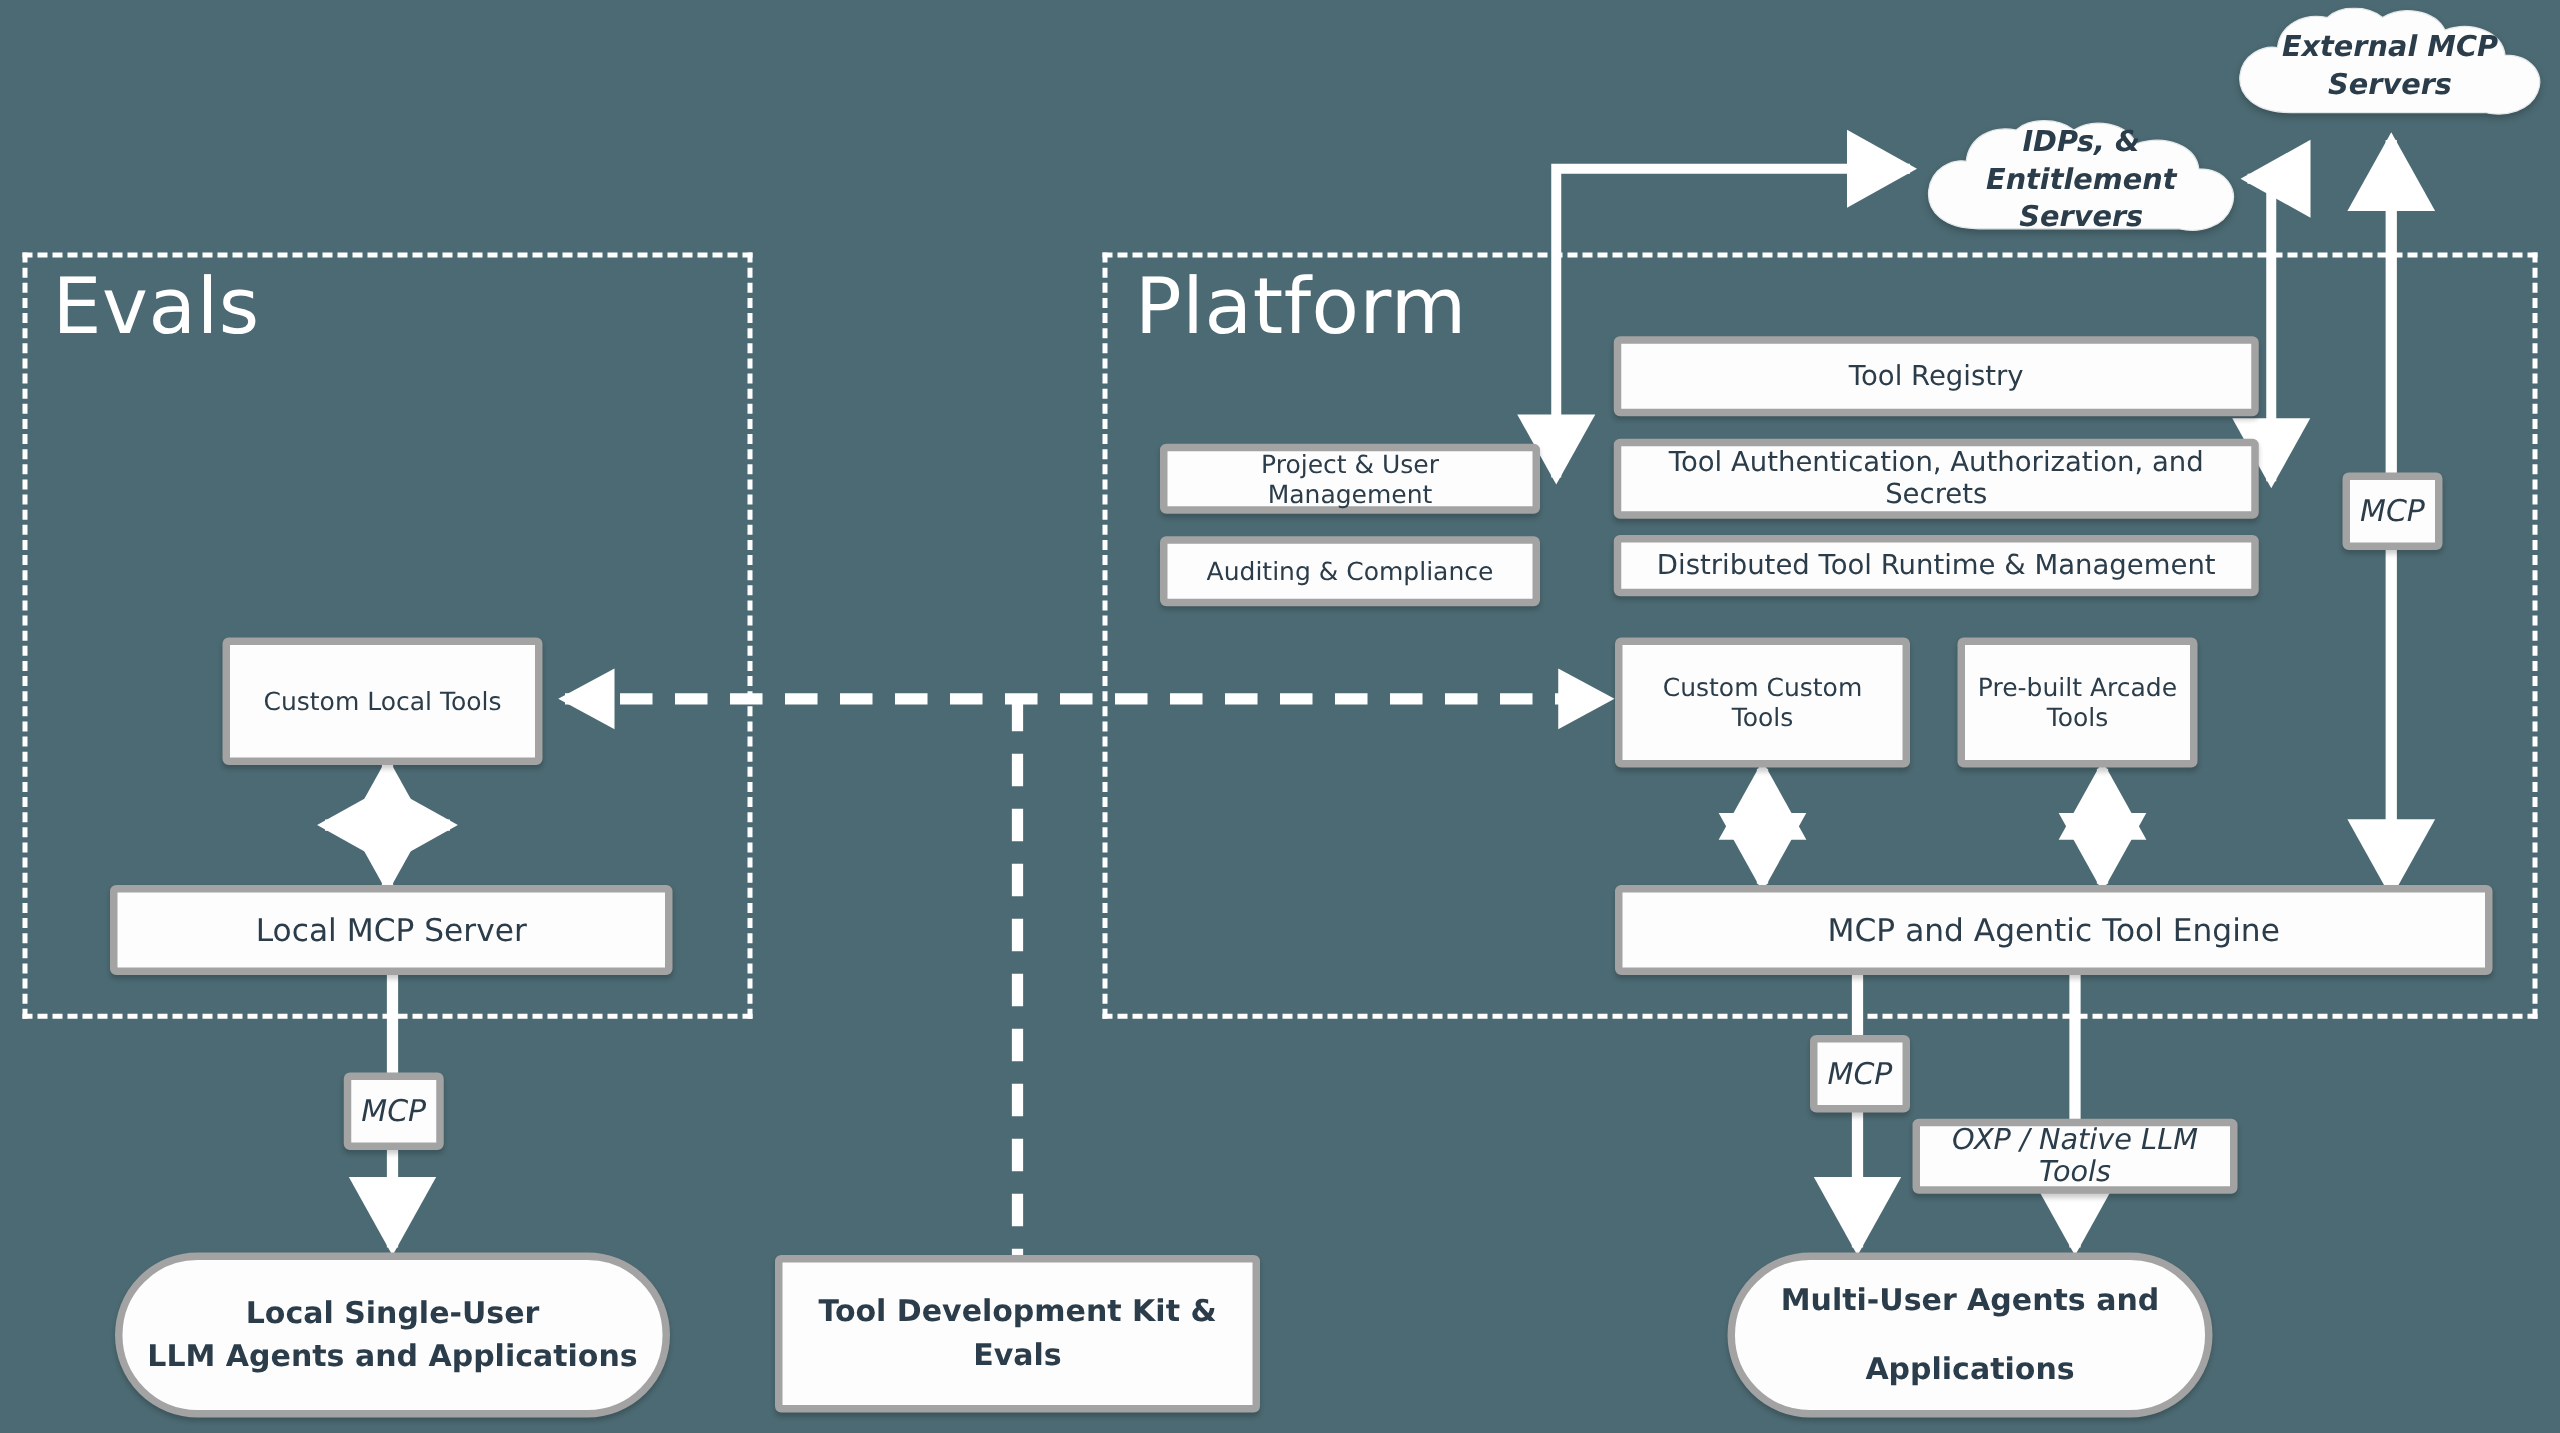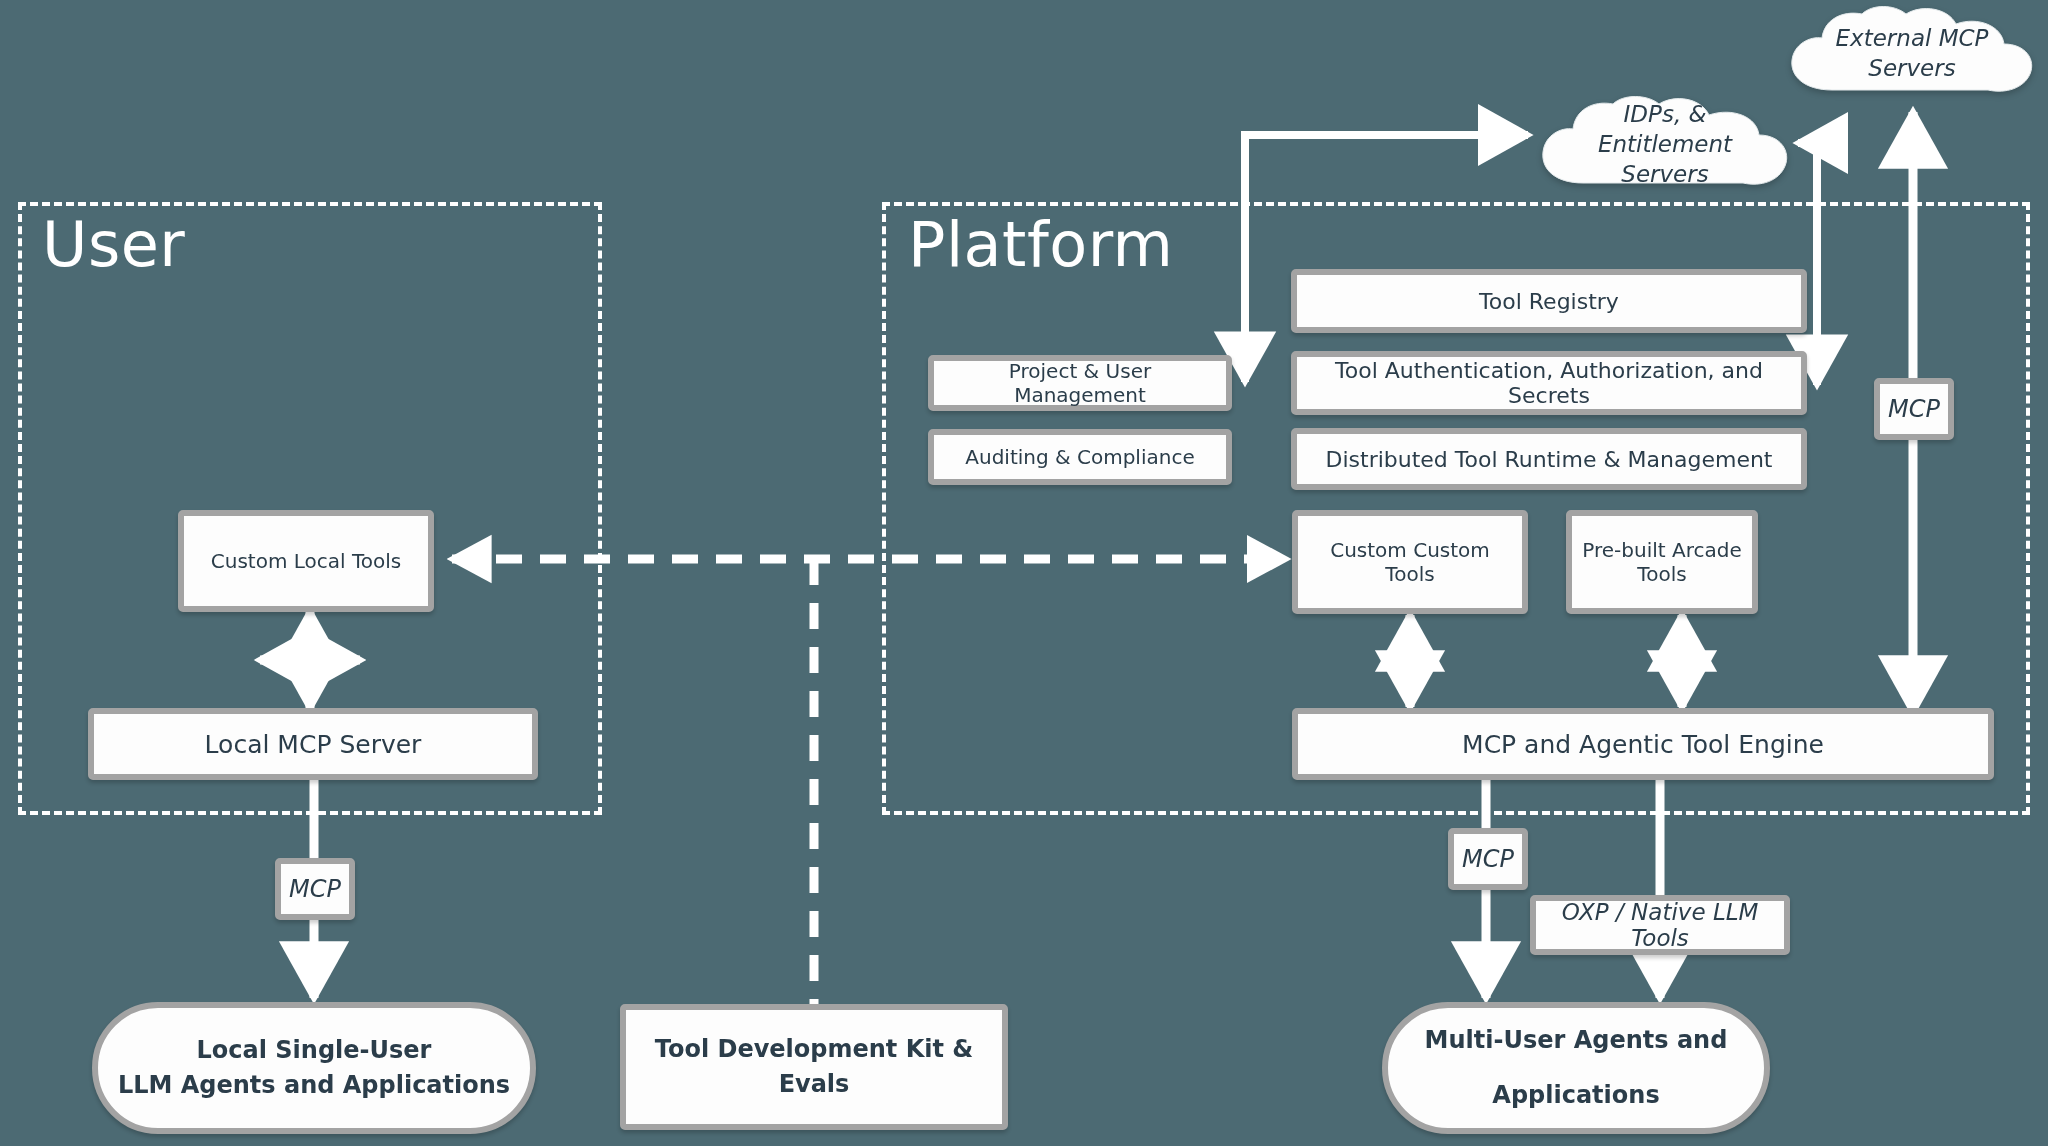--- a/index.html
+++ b/index.html
@@ -23,21 +23,21 @@
   .n-bold{font-size:24px;font-weight:700;line-height:1.45;}
   .n-italic{font-size:24px;font-style:italic;font-weight:400;}
   .n-italic-sm{font-size:23px;font-style:italic;font-weight:400;}
   .pill{border-radius:80px;}
 
   .cloudwrap{position:absolute;}
   .cloudwrap svg{position:absolute;left:0;top:0;
                  filter:drop-shadow(0 3px 3px rgba(0,0,0,.22));}
   .cloudtext{position:absolute;inset:0;display:flex;align-items:center;
              justify-content:center;text-align:center;color:#2b3d4a;
-             font-size:23px;font-style:italic;line-height:1.3;}
+             font-size:23px;font-style:italic;line-height:1.3;font-weight:bold;}
 </style>
 </head>
 <body>
 
 <div id="stage">
 
   <svg id="wires" viewBox="0 0 2048 1146">
     <defs>
       <marker id="ah" markerWidth="9" markerHeight="9" refX="6.3" refY="4.5" orient="auto" markerUnits="strokeWidth">
         <path d="M0,0.6 L7,4.5 L0,8.4 Z" fill="#ffffff"></path>
@@ -73,21 +73,21 @@
     <line x1="1410" y1="615" x2="1410" y2="707" stroke="#ffffff" stroke-width="9" marker-start="url(#ah-start)" marker-end="url(#ah)"></line>
 
     <line x1="1682" y1="615" x2="1682" y2="707" stroke="#ffffff" stroke-width="9" marker-start="url(#ah-start)" marker-end="url(#ah)"></line>
 
     <line x1="1486" y1="780" x2="1486" y2="998" stroke="#ffffff" stroke-width="9" marker-end="url(#ah)"></line>
 
     <line x1="1660" y1="780" x2="1660" y2="998" stroke="#ffffff" stroke-width="9" marker-end="url(#ah)"></line>
   </svg>
 
   <div class="zone" style="left:18px;top:202px;width:584px;height:613px;"></div>
-  <div class="zone-title" style="left:42px;top:214px;">User</div>
+  <div class="zone-title" style="left:42px;top:214px;">Evals</div>
 
   <div class="zone" style="left:882px;top:202px;width:1148px;height:613px;"></div>
   <div class="zone-title" style="left:908px;top:214px;">Platform</div>
 
   <div class="cloudwrap" style="left:1780px;top:6px;width:264px;height:96px;">
     <svg width="264" height="96" viewBox="0 0 264 96">
       <path fill="#fdfdfd" stroke="#e3e9eb" stroke-width="1" d="M52,84 C24,84 10,70 12,54 C14,38 30,30 42,32
            C44,14 62,4 82,8 C92,-2 114,-2 126,8
            C142,-2 168,2 176,18 C198,10 222,20 224,38
            C246,38 256,54 250,68 C244,82 226,88 208,84 Z"></path>
@@ -135,21 +135,21 @@
   </div>
 
   <div class="node n-reg" style="left:1291px;top:269px;width:516px;height:64px;">
     <span>Tool Registry</span>
   </div>
 
   <div class="node n-reg" style="left:1291px;top:351px;width:516px;height:64px;">
     <span>Tool Authentication, Authorization, and Secrets</span>
   </div>
 
-  <div class="node n-reg" style="left:1291px;top:428px;width:516px;height:62px;">
+  <div class="node n-reg" style="left:1291px;top:428px;width:516px;height:49px;">
     <span>Distributed Tool Runtime &amp; Management</span>
   </div>
 
   <div class="node n-small" style="left:1292px;top:510px;width:236px;height:104px;">
     <span>Custom Custom Tools</span>
   </div>
 
   <div class="node n-small" style="left:1566px;top:510px;width:192px;height:104px;">
     <span>Pre-built Arcade Tools</span>
   </div>

